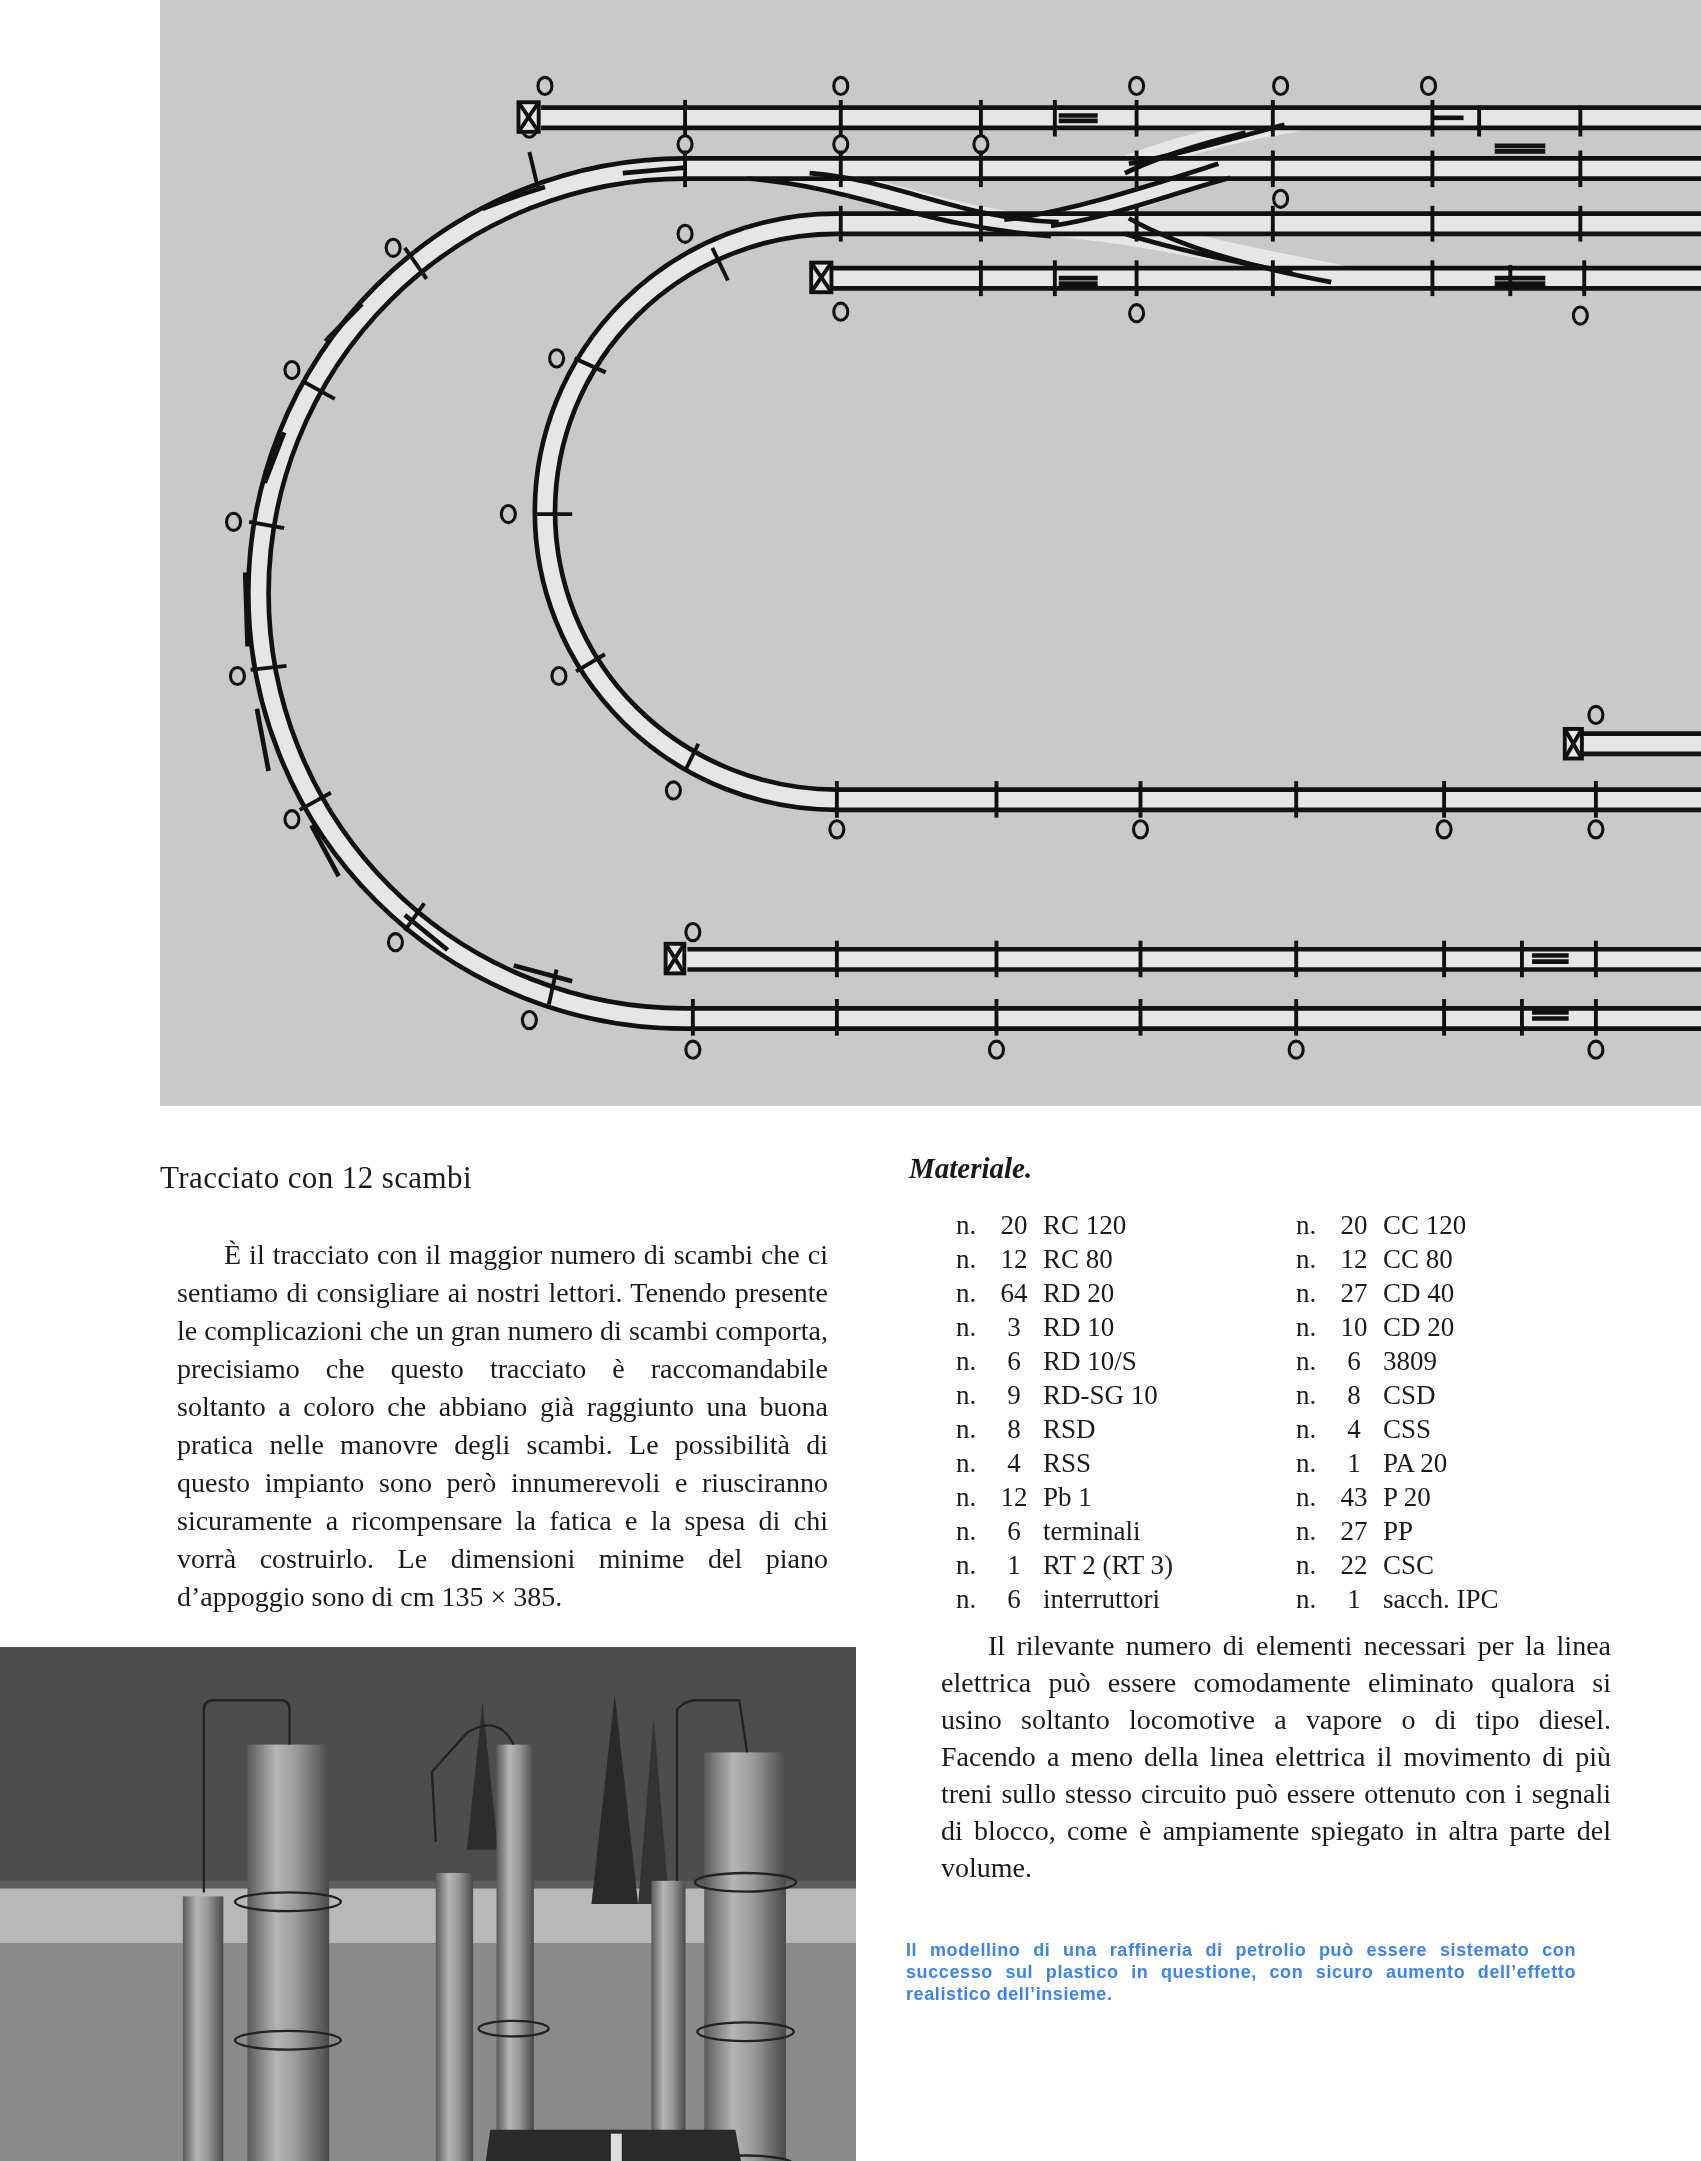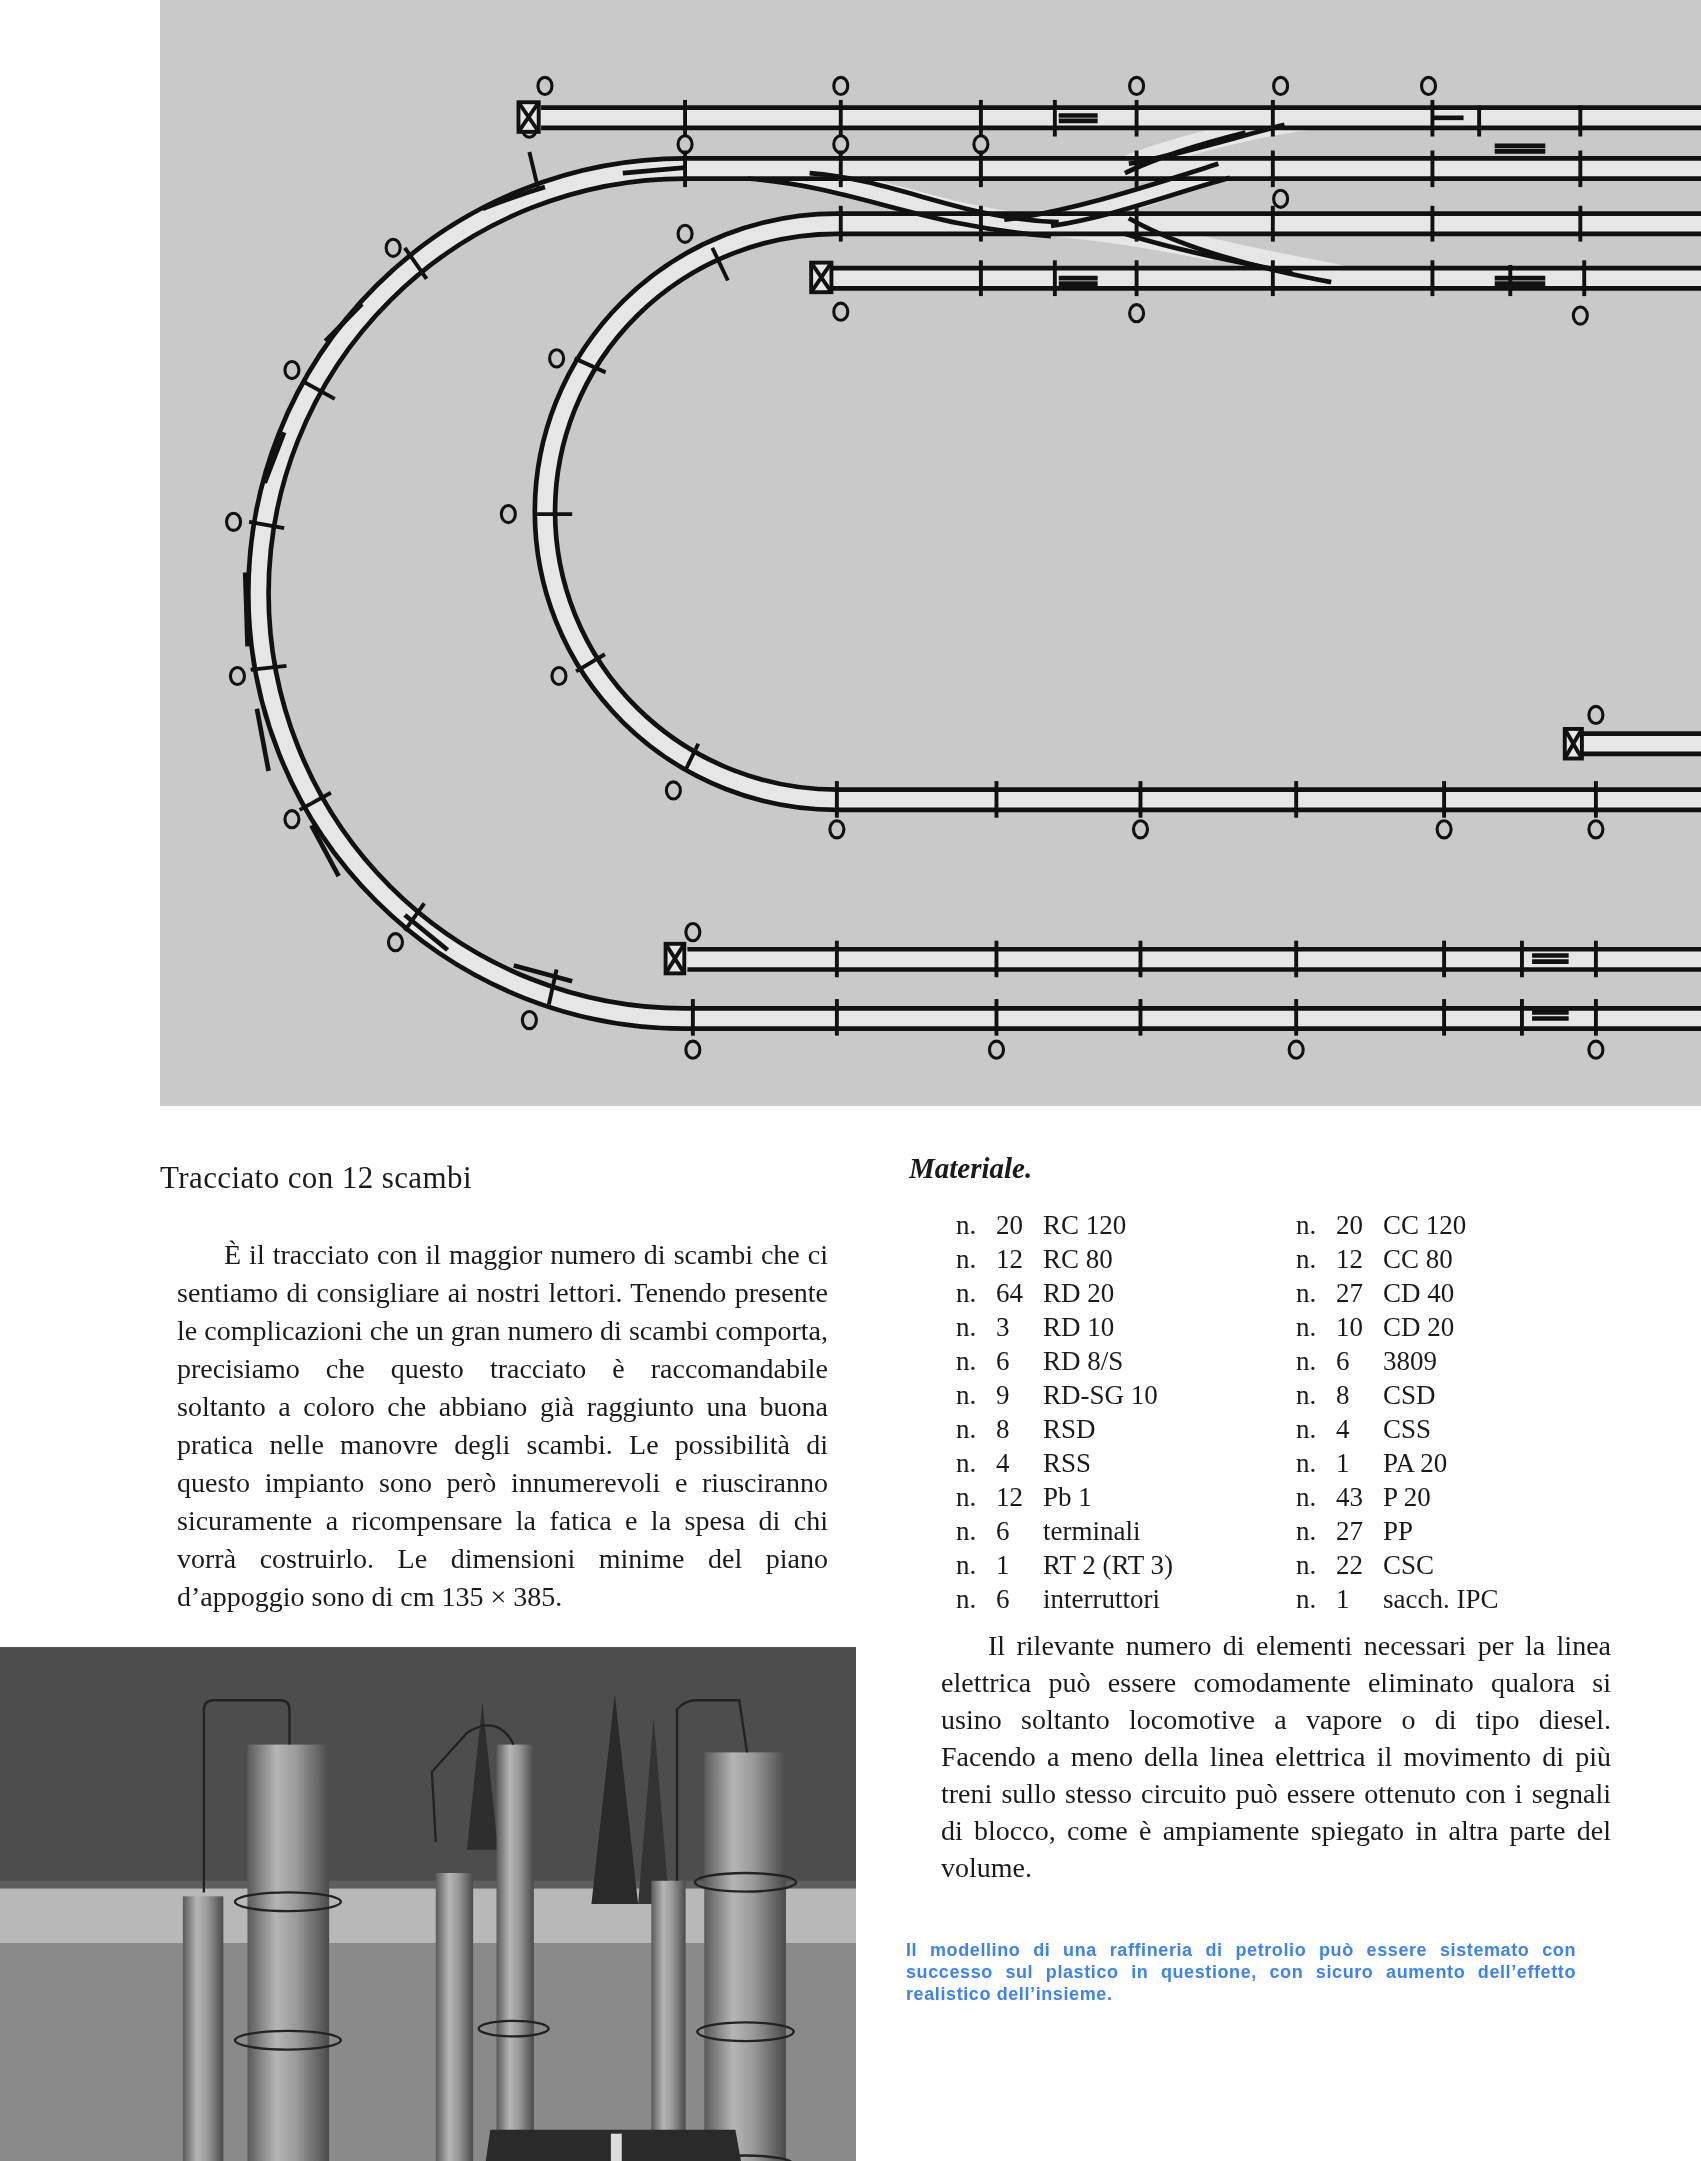--- a/index.html
+++ b/index.html
@@ -12,21 +12,21 @@
            letter-spacing:0.4px; }
   .body-left { position:absolute; left:160px; top:1219px; width:685px; font-size:28px;
                line-height:38px; text-align:justify; }
   .body-left p { margin:17px; text-indent:47px; }
   .mat-heading { position:absolute; left:909px; top:1152px; font-size:29px; font-style:italic;font-weight:bold; }
   .mat-table { position:absolute; left:956px; top:1208px; font-size:27px; line-height:34px; }
   .mat-row { display:flex; height:34px; white-space:nowrap; }
   .mat-cell { display:flex; }
   .mat-col1 { width:340px; }
   .mat-n { width:40px; }
-  .mat-q { width:36px; text-align:left; padding-right:11px; }
+  .mat-q { width:36px; text-align:center; padding-right:11px; }
   .body-right { position:absolute; left:906px; top:1627px; width:670px; font-size:28px;
                 line-height:37px; text-align:justify;margin-left:35px; }
   .body-right p { margin:0; text-indent:47px; }
   .caption { position:absolute; left:906px; top:1939px; width:670px;
              font-family:"Liberation Sans","DejaVu Sans",sans-serif; font-size:18px;
              line-height:22px; text-align:justify; letter-spacing:0.6px; font-weight:bold; color:#3b82f6; }
   .photo { position:absolute; left:0; top:1647px; width:856px; height:515px; overflow:hidden;
            background:#6d6d6d; }
 </style>
 </head>
@@ -293,21 +293,21 @@
       <div class="mat-cell">
         <span class="mat-n">n.</span>
         <span class="mat-q">10</span>
         <span>CD 20</span>
       </div>
     </div>
     <div class="mat-row">
       <div class="mat-cell mat-col1">
         <span class="mat-n">n.</span>
         <span class="mat-q">6</span>
-        <span>RD 8/S</span>
+        <span>RD 10/S</span>
       </div>
       <div class="mat-cell">
         <span class="mat-n">n.</span>
         <span class="mat-q">6</span>
         <span>3809</span>
       </div>
     </div>
     <div class="mat-row">
       <div class="mat-cell mat-col1">
         <span class="mat-n">n.</span>

